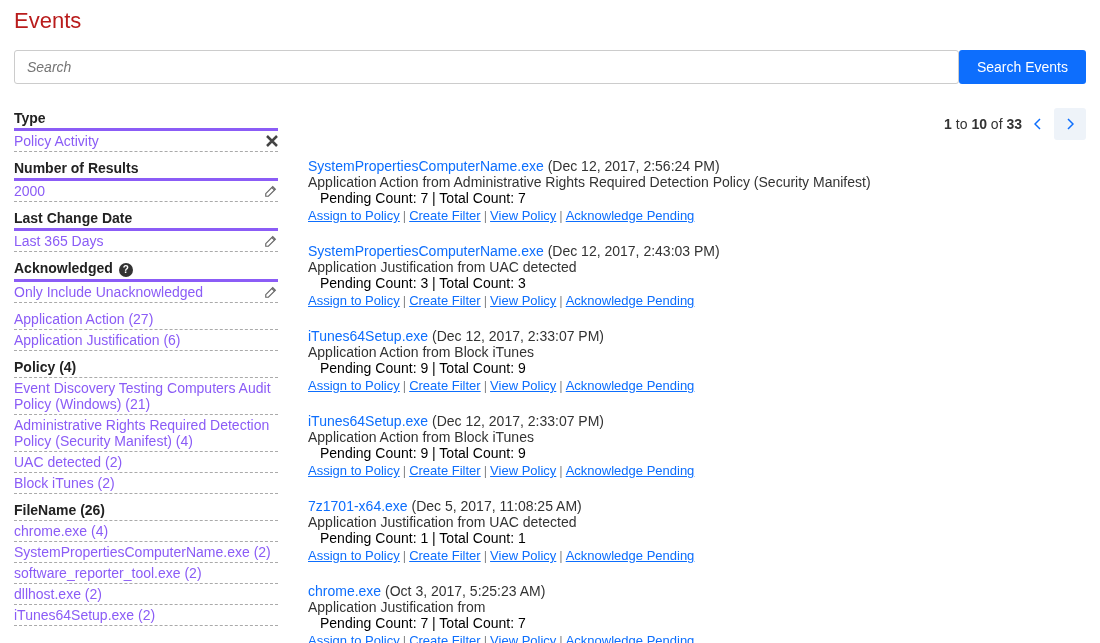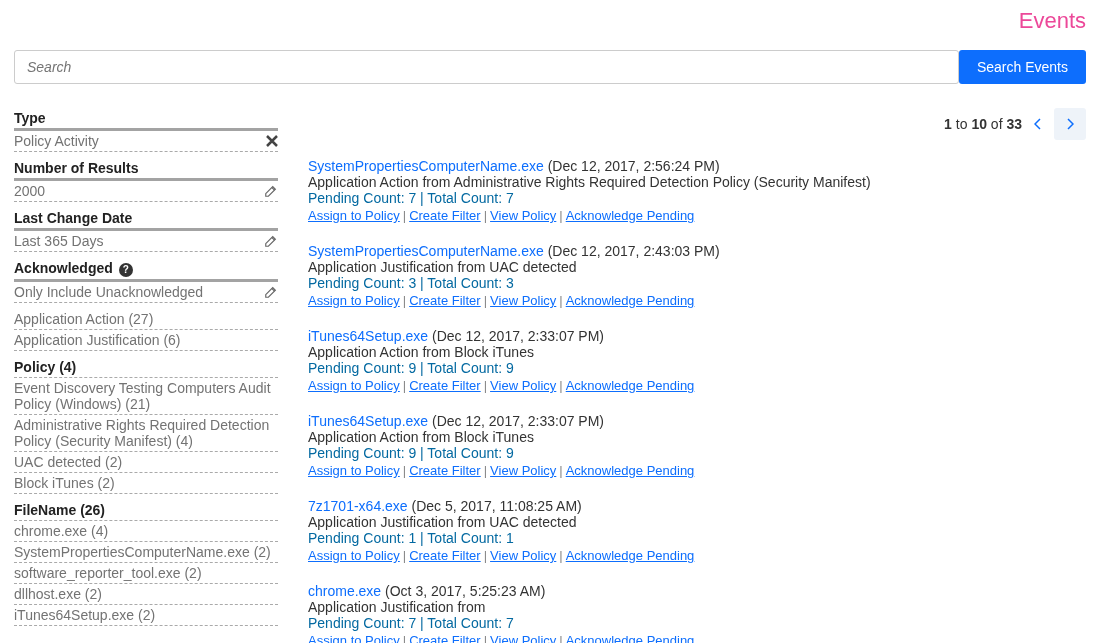--- a/index.html
+++ b/index.html
@@ -8,22 +8,21 @@
     padding: 8px 14px;
     font-family: "Segoe UI", Arial, sans-serif;
     font-size: 14px;
     color: #333;
     width: 1100px;
   }
   h1 {
     font-size: 22px;
     font-weight: 500;
     margin: 0 0 16px 0;
-    color: #ec4899;
-    text-align: right;
+    color: #b91c1c;
   }
   .search-row {
     display: flex;
     margin-bottom: 24px;
   }
   .search-input {
     flex: 1;
     border: 1px solid #ccc;
     border-radius: 3px;
     padding: 8px 12px;
@@ -69,56 +68,56 @@
     color: #0d6efd;
     cursor: pointer;
   }
   .pager-btn.next { background: #eef3f9; }
   .pager-text b { font-weight: 700; }
   .facet-block { margin-bottom: 6px; }
   .facet-header {
     font-weight: 700;
     color: #222;
     padding: 2px 0;
-    border-bottom: 3px solid #a3a3a3;
+    border-bottom: 3px solid #8b5cf6;
     display: flex;
     justify-content: space-between;
     align-items: center;
   }
   .facet-header.light { border-bottom: 1px dashed #aaa; }
   .facet-item {
     display: flex;
     justify-content: space-between;
     align-items: center;
     padding: 2px 0;
     border-bottom: 1px dashed #aaa;
     color: #0d6efd;
     cursor: pointer;
   }
-  .facet-item a, .facet-item span.link { color: #737373; }
+  .facet-item a, .facet-item span.link { color: #8b5cf6; }
   .facet-icon { color: #666; cursor: pointer; }
   .help-icon {
     display: inline-flex;
     width: 14px;
     height: 14px;
     border-radius: 50%;
     background: #333;
     color: #fff;
     font-size: 10px;
     font-weight: 700;
     align-items: center;
     justify-content: center;
     margin-left: 2px;
   }
   .event { margin-bottom: 20px; }
   .event-title { margin-bottom: 0; }
   .event-title .filename { color: #0d6efd; font-weight: 400; cursor: pointer; }
   .event-title .timestamp { color: #333; }
   .event-desc { color: #333; }
-  .event-counts { color: #0369a1; }
+  .event-counts { color: #000000; margin-left: 12px; }
   .event-actions { font-size: 13px; margin-top: 2px; }
   .event-actions a { color: #0d6efd; cursor: pointer; text-decoration: underline; }
   .event-actions .sep { color: #888; margin: 0 3px; }
   svg { display: block; }
 </style>
 </head>
 <body>
 
 <h1>Events</h1>
 

